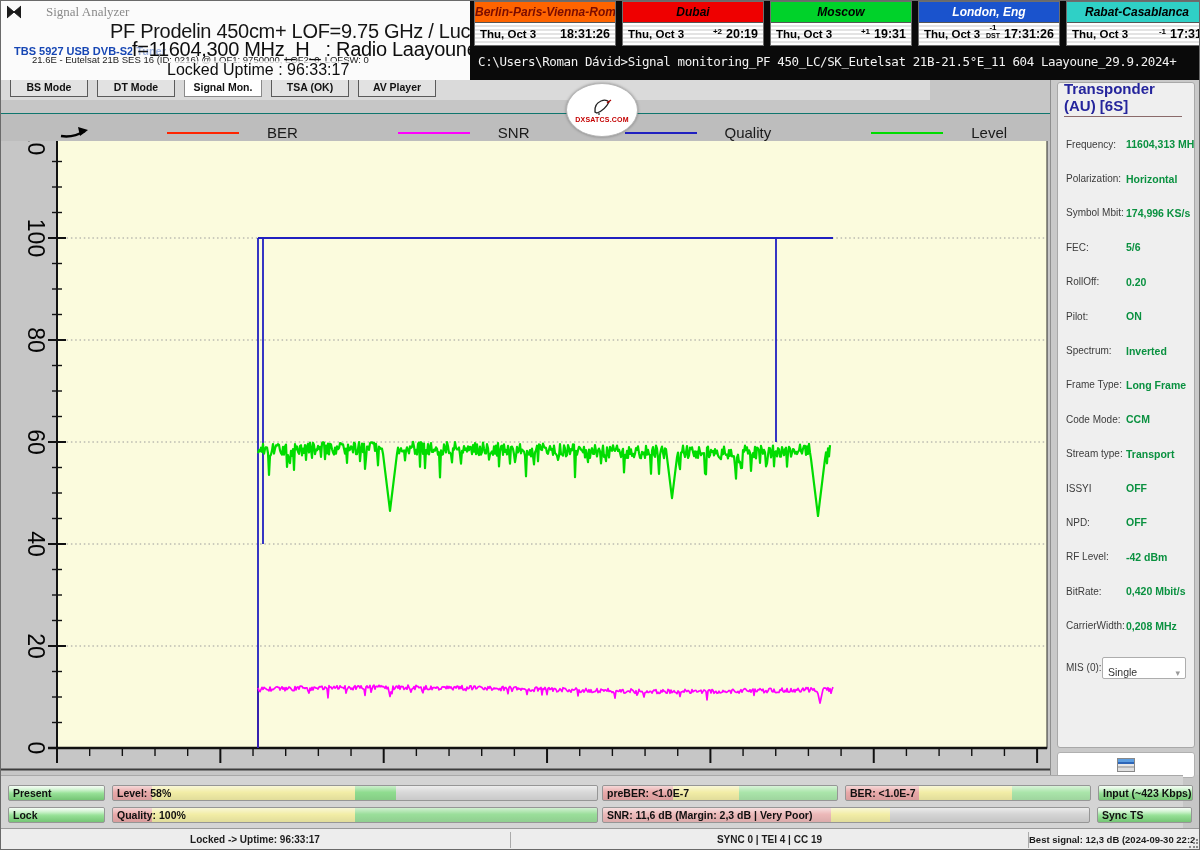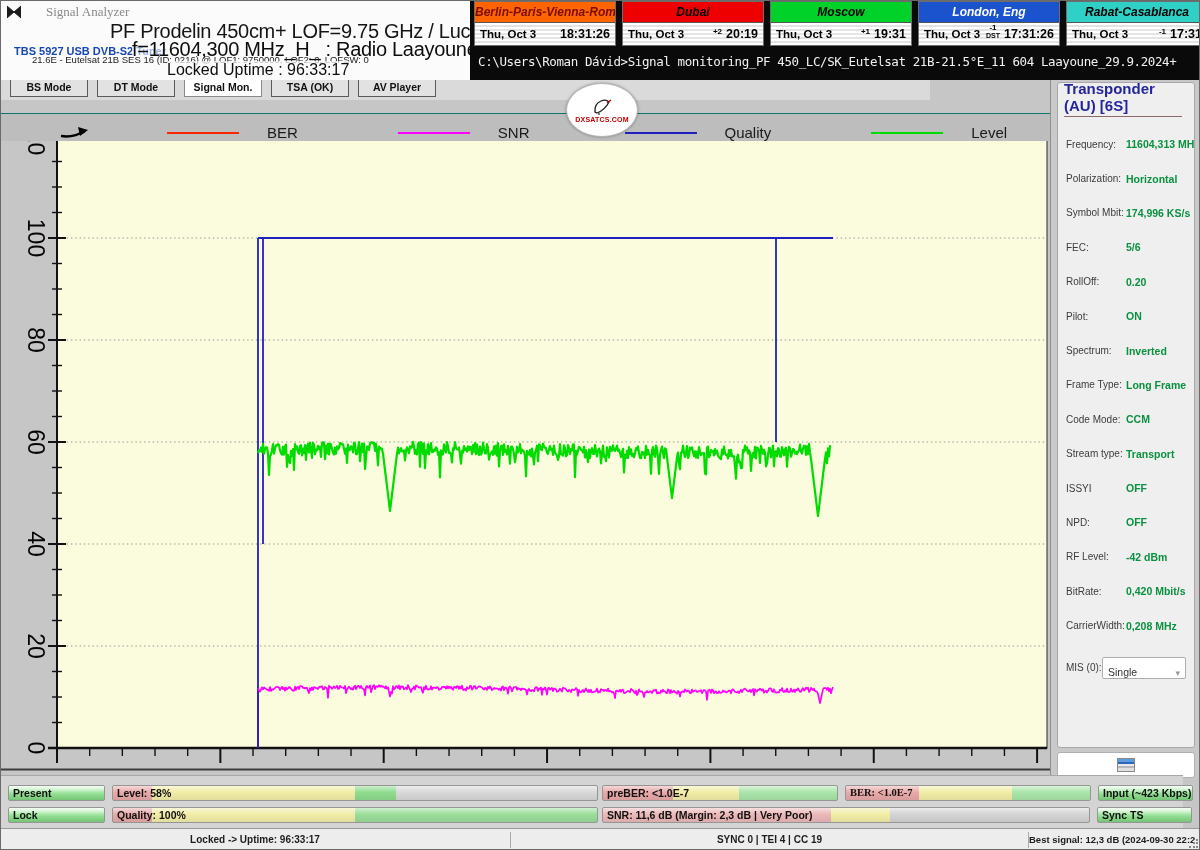--- a/index.html
+++ b/index.html
@@ -369,21 +369,21 @@
   <div id="list-btn">
     <div id="list-ic"></div>
   </div>
 </div>
 
 <div id="meters" class="abs">
   <div id="mrow1" class="mrow">
       <div class="meter" style="margin-left: 8px; width: 97px; background: linear-gradient(rgb(232, 250, 232), rgb(151, 226, 151) 55%, rgb(126, 212, 126));"><span>Present</span></div>
       <div class="meter" style="margin-left: 7px; width: 486px; background: linear-gradient(90deg, rgb(233, 169, 169) 0%, rgb(233, 169, 169) 8%, rgb(242, 237, 166) 8%, rgb(242, 237, 166) 50%, rgb(143, 220, 143) 50%, rgb(143, 220, 143) 58.5%, rgb(216, 216, 216) 58.5%, rgb(216, 216, 216) 100%);"><span>Level: 58%</span></div>
       <div class="meter" style="margin-left: 4px; width: 236px; background: linear-gradient(90deg, rgb(233, 169, 169) 0%, rgb(233, 169, 169) 30%, rgb(242, 237, 166) 30%, rgb(242, 237, 166) 58%, rgb(170, 229, 170) 58%, rgb(170, 229, 170) 100%);"><span>preBER: &lt;1.0E-7</span></div>
-      <div class="meter" style="margin-left: 7px; width: 246px; background: linear-gradient(90deg, rgb(233, 169, 169) 0%, rgb(233, 169, 169) 30%, rgb(242, 237, 166) 30%, rgb(242, 237, 166) 68%, rgb(170, 229, 170) 68%, rgb(170, 229, 170) 100%); font-family: Liberation Serif, serif;"><span>BER: &lt;1.0E-7</span></div>
+      <div class="meter" style="margin-left: 7px; width: 246px; background: linear-gradient(90deg, rgb(233, 169, 169) 0%, rgb(233, 169, 169) 30%, rgb(242, 237, 166) 30%, rgb(242, 237, 166) 68%, rgb(170, 229, 170) 68%, rgb(170, 229, 170) 100%);"><span>BER: &lt;1.0E-7</span></div>
       <div class="meter" style="margin-left: 7px; width: 95px; background: linear-gradient(rgb(232, 250, 232), rgb(151, 226, 151) 55%, rgb(126, 212, 126));"><span>Input (~423 Kbps)</span></div>
     </div>
   <div id="mrow2" class="mrow">
       <div class="meter" style="margin-left: 8px; width: 97px; background: linear-gradient(rgb(232, 250, 232), rgb(151, 226, 151) 55%, rgb(126, 212, 126));"><span>Lock</span></div>
       <div class="meter" style="margin-left: 7px; width: 486px; background: linear-gradient(90deg, rgb(233, 169, 169) 0%, rgb(233, 169, 169) 8%, rgb(242, 237, 166) 8%, rgb(242, 237, 166) 50%, rgb(154, 222, 154) 50%, rgb(154, 222, 154) 100%);"><span>Quality: 100%</span></div>
       <div class="meter" style="margin-left: 4px; width: 488px; background: linear-gradient(90deg, rgb(236, 184, 184) 0%, rgb(236, 184, 184) 47%, rgb(242, 237, 166) 47%, rgb(242, 237, 166) 59%, rgb(212, 212, 212) 59%, rgb(212, 212, 212) 100%);"><span>SNR: 11,6 dB (Margin: 2,3 dB | Very Poor)</span></div>
       <div class="meter" style="margin-left: 7px; width: 95px; background: linear-gradient(rgb(232, 250, 232), rgb(151, 226, 151) 55%, rgb(126, 212, 126));"><span>Sync TS</span></div>
     </div>
 </div>
 

